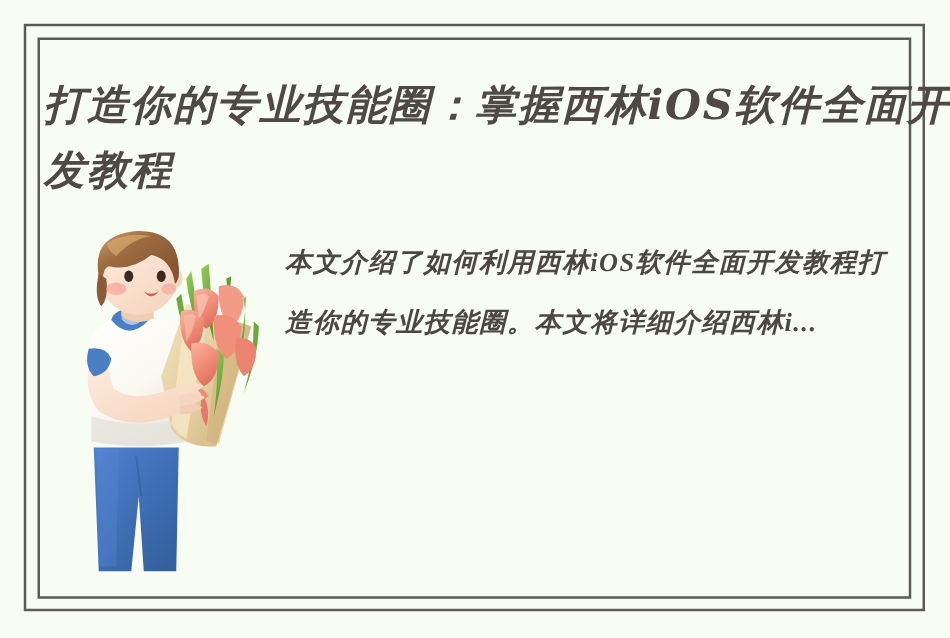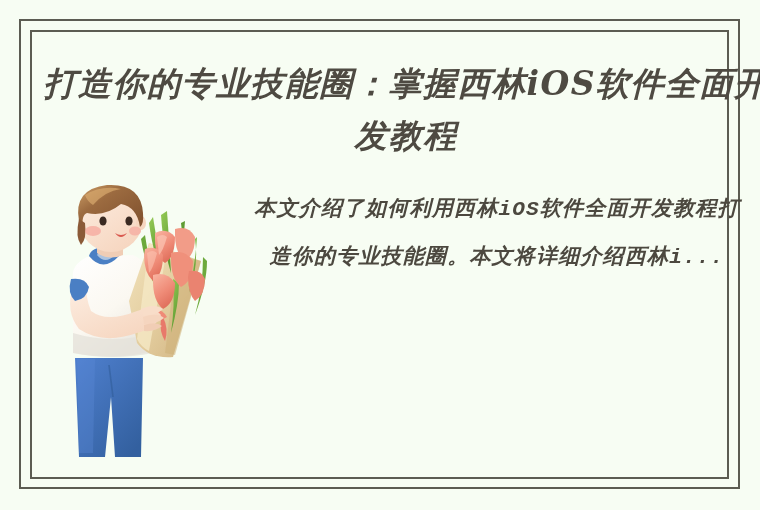--- a/index.html
+++ b/index.html
@@ -14,21 +14,20 @@
     overflow: hidden;
   }
 
   
   #card {
     position: relative;
     width: 760px;
     height: 491px;
     background: #f7fdf3;
     overflow: hidden;
-    text-align: center;
   }
 
   
   .frame-outer {
     position: absolute;
     left: 19px;
     top: 19px;
     width: 721px;
     height: 470px;
     border: 2px solid #5c5c52;
@@ -63,29 +62,28 @@
     white-space: pre-wrap;
     z-index: 4;
   }
 
   
   #summary {
     position: absolute;
     left: 228px;
     top: 186px;
     width: 498px;
-    font-family: Liberation Mono, monospace;
+    font-family: Liberation Serif, serif;
     font-style: italic;
     font-weight: 700;
     font-size: 21px;
     line-height: 48px;
     letter-spacing: 1.2px;
     color: #4c483f;
     z-index: 4;
-    margin-left: 20px;
   }
 
   
   #illustration {
     position: absolute;
     left: 45px;
     top: 183px;
     width: 175px;
     height: 280px;
     z-index: 2;

